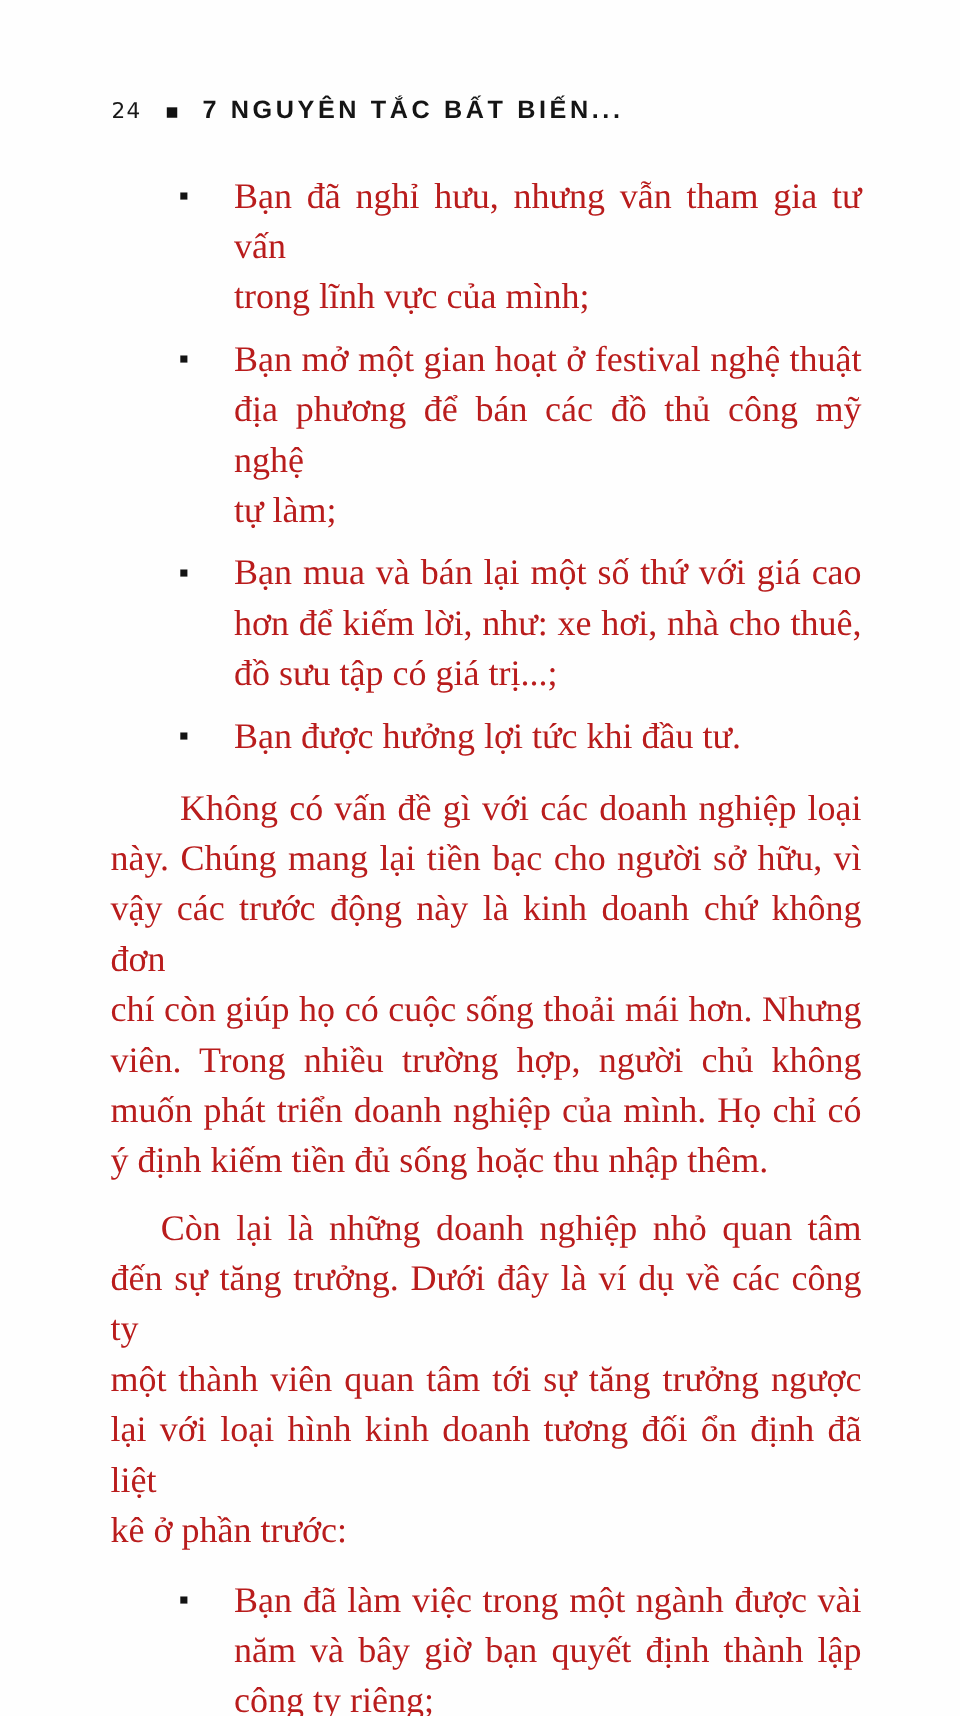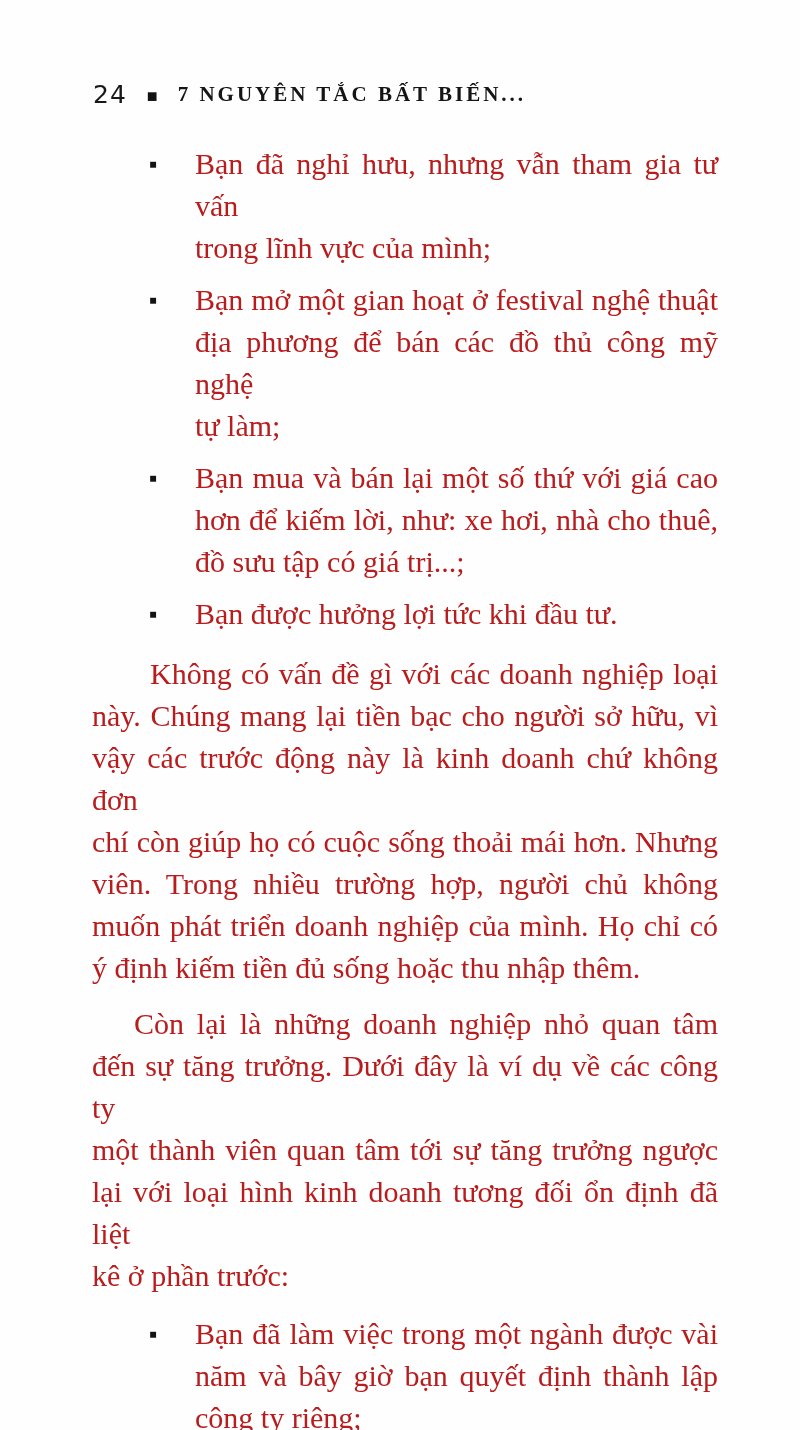--- a/index.html
+++ b/index.html
@@ -21,33 +21,33 @@
     position: absolute;
     top: 80px;
     left: 93px;
     display: flex;
     align-items: center;
     gap: 20px;
     white-space: nowrap;
   }
   .page-number {
     font-family: "DejaVu Sans", sans-serif;
-    font-size: 25px;
+    font-size: 18px;
     font-weight: 500;
     color: #181818;
     letter-spacing: 1px;
   }
   .header-separator {
     font-size: 18px;
     line-height: 1;
     color: #111111;
     transform: translateY(1px);
   }
   .running-title {
-    font-family: Liberation Serif, serif;
+    font-family: Liberation Sans, sans-serif;
     font-size: 21px;
     font-weight: 700;
     letter-spacing: 3px;
     color: #151515;
   }
   
   .page-body {
     position: absolute;
     top: 143px;
     left: 92px;

